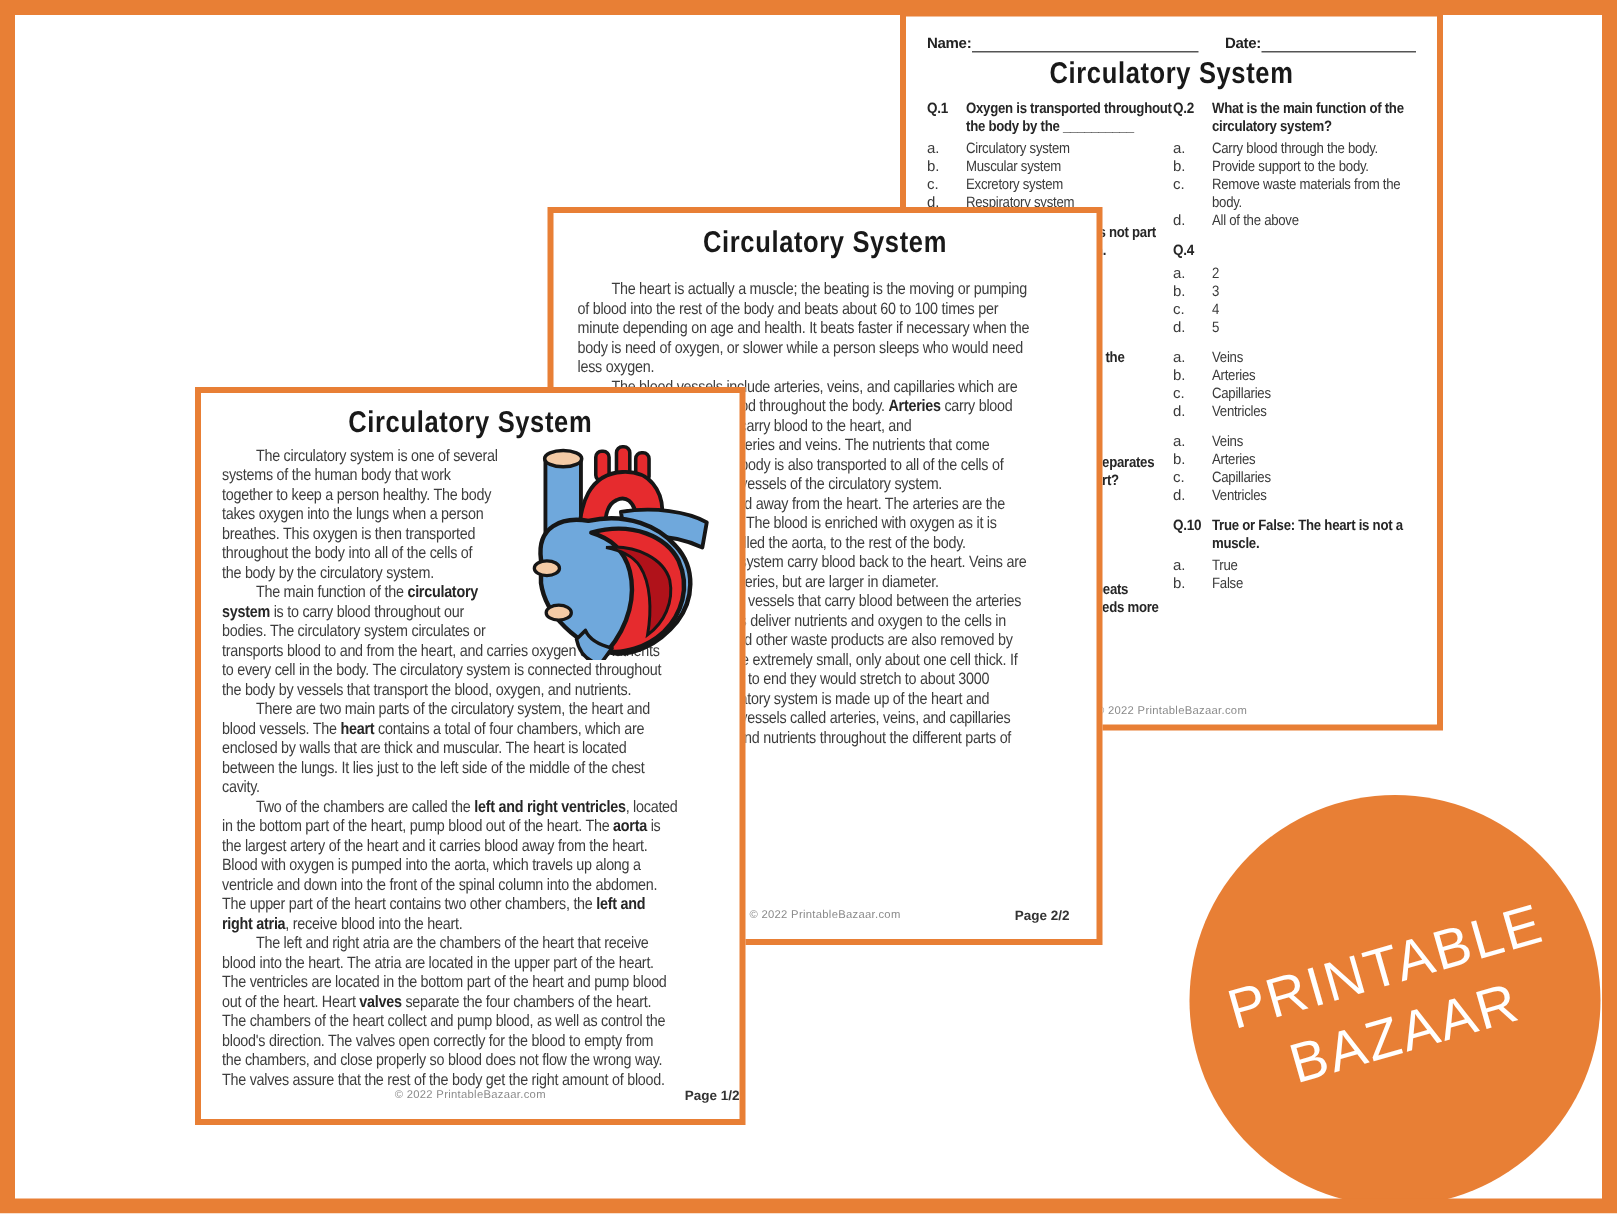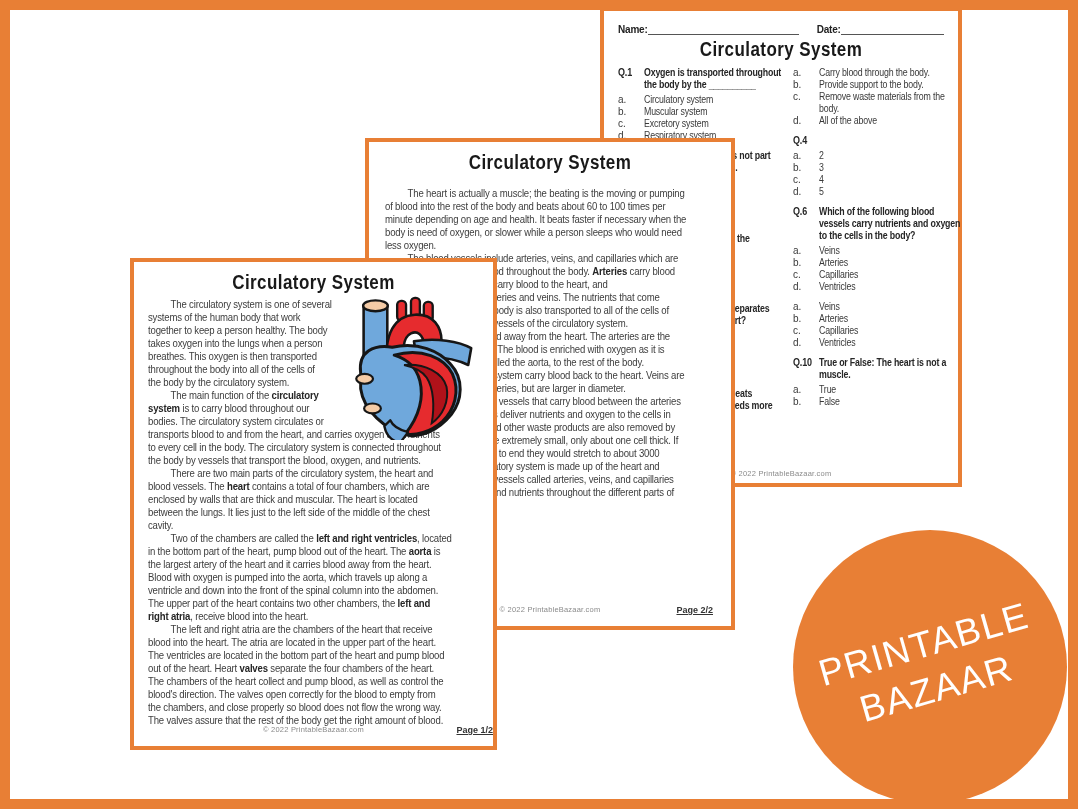--- a/index.html
+++ b/index.html
@@ -32,33 +32,33 @@
     transform:scaleX(.87);transform-origin:0 50%;color:var(--ink);
   }
   .tline b{color:var(--ink-bold);}
   .indent{padding-left:26px;}
   .cut{padding-left:116px;}
   .copyright{
     position:absolute;left:0;right:0;text-align:center;
     font-size:7.5px;color:#8a8a8a;letter-spacing:.2px;
   }
   .pagenum{
-    position:absolute;font-size:9px;color:#333;font-weight:bold;text-decoration:underline;
+    position:absolute;font-size:9px;color:#333;font-weight:bold;
   }
 
   
   .quiz{left:600px;top:7px;width:362px;height:480px;padding:10px 14px 8px 14px;z-index:1;}
   .namedate{display:flex;align-items:flex-end;font-size:10px;color:#222;height:14px;}
   .ndlabel{font-weight:bold;letter-spacing:-.2px;}
   .fillline{border-bottom:1px solid #555;height:11px;display:inline-block;}
   .nline{width:152px;}
   .dline{width:104px;}
   .dlabel{margin-left:18px;}
   .quiz .ptitle{margin-top:2px;}
-  .qcols{display:flex;gap:17px;margin-top:6px;}
+  .qcols{display:flex;gap:6px;margin-top:6px;}
   .qcol{flex:none;}
   .qcol.left{width:158px;}
   .qcol.right{width:176px;}
   .qblock{margin-bottom:8px;}
   .qhead{display:flex;margin-bottom:3px;}
   .qnum{flex:none;width:26px;font-size:10px;font-weight:bold;color:var(--ink-bold);line-height:12px;letter-spacing:-.2px;transform:scaleX(.9);transform-origin:0 50%;}
   .qline{font-size:10px;font-weight:bold;color:var(--ink-bold);line-height:12px;letter-spacing:-.2px;white-space:nowrap;transform:scaleX(.88);transform-origin:0 50%;}
   .opt{display:flex;}
   .olet{flex:none;width:26px;font-size:10px;line-height:12px;color:#3a3a3a;}
   .oline{font-size:10px;line-height:12px;color:#3a3a3a;letter-spacing:-.2px;white-space:nowrap;transform:scaleX(.88);transform-origin:0 50%;}
@@ -148,20 +148,27 @@
           <div class="fline">separates</div>
           <div class="fline">art?</div>
         </div>
         <div class="frag" style="margin-top: 61px;">
           <div class="fline">beats</div>
           <div class="fline">eeds more</div>
         </div>
       </div>
     <div class="qcol right" id="quiz-right">
         <div class="qblock">
+          <div class="qhead">
+            <span class="qnum">Q.2</span>
+            <div>
+              <div class="qline">What is the main function of the</div>
+              <div class="qline">circulatory system?</div>
+            </div>
+          </div>
           <div class="opt">
             <span class="olet">a.</span>
             <div>
               <div class="oline">Carry blood through the body.</div>
             </div>
           </div>
           <div class="opt">
             <span class="olet">b.</span>
             <div>
               <div class="oline">Provide support to the body.</div>
@@ -204,28 +211,20 @@
             </div>
           </div>
           <div class="opt">
             <span class="olet">d.</span>
             <div>
               <div class="oline">5</div>
             </div>
           </div>
         </div>
         <div class="qblock">
-          <div class="qhead">
-            <span class="qnum">Q.6</span>
-            <div>
-              <div class="qline">Which of the following blood</div>
-              <div class="qline">vessels carry nutrients and oxygen</div>
-              <div class="qline">to the cells in the body?</div>
-            </div>
-          </div>
           <div class="opt">
             <span class="olet">a.</span>
             <div>
               <div class="oline">Veins</div>
             </div>
           </div>
           <div class="opt">
             <span class="olet">b.</span>
             <div>
               <div class="oline">Arteries</div>

